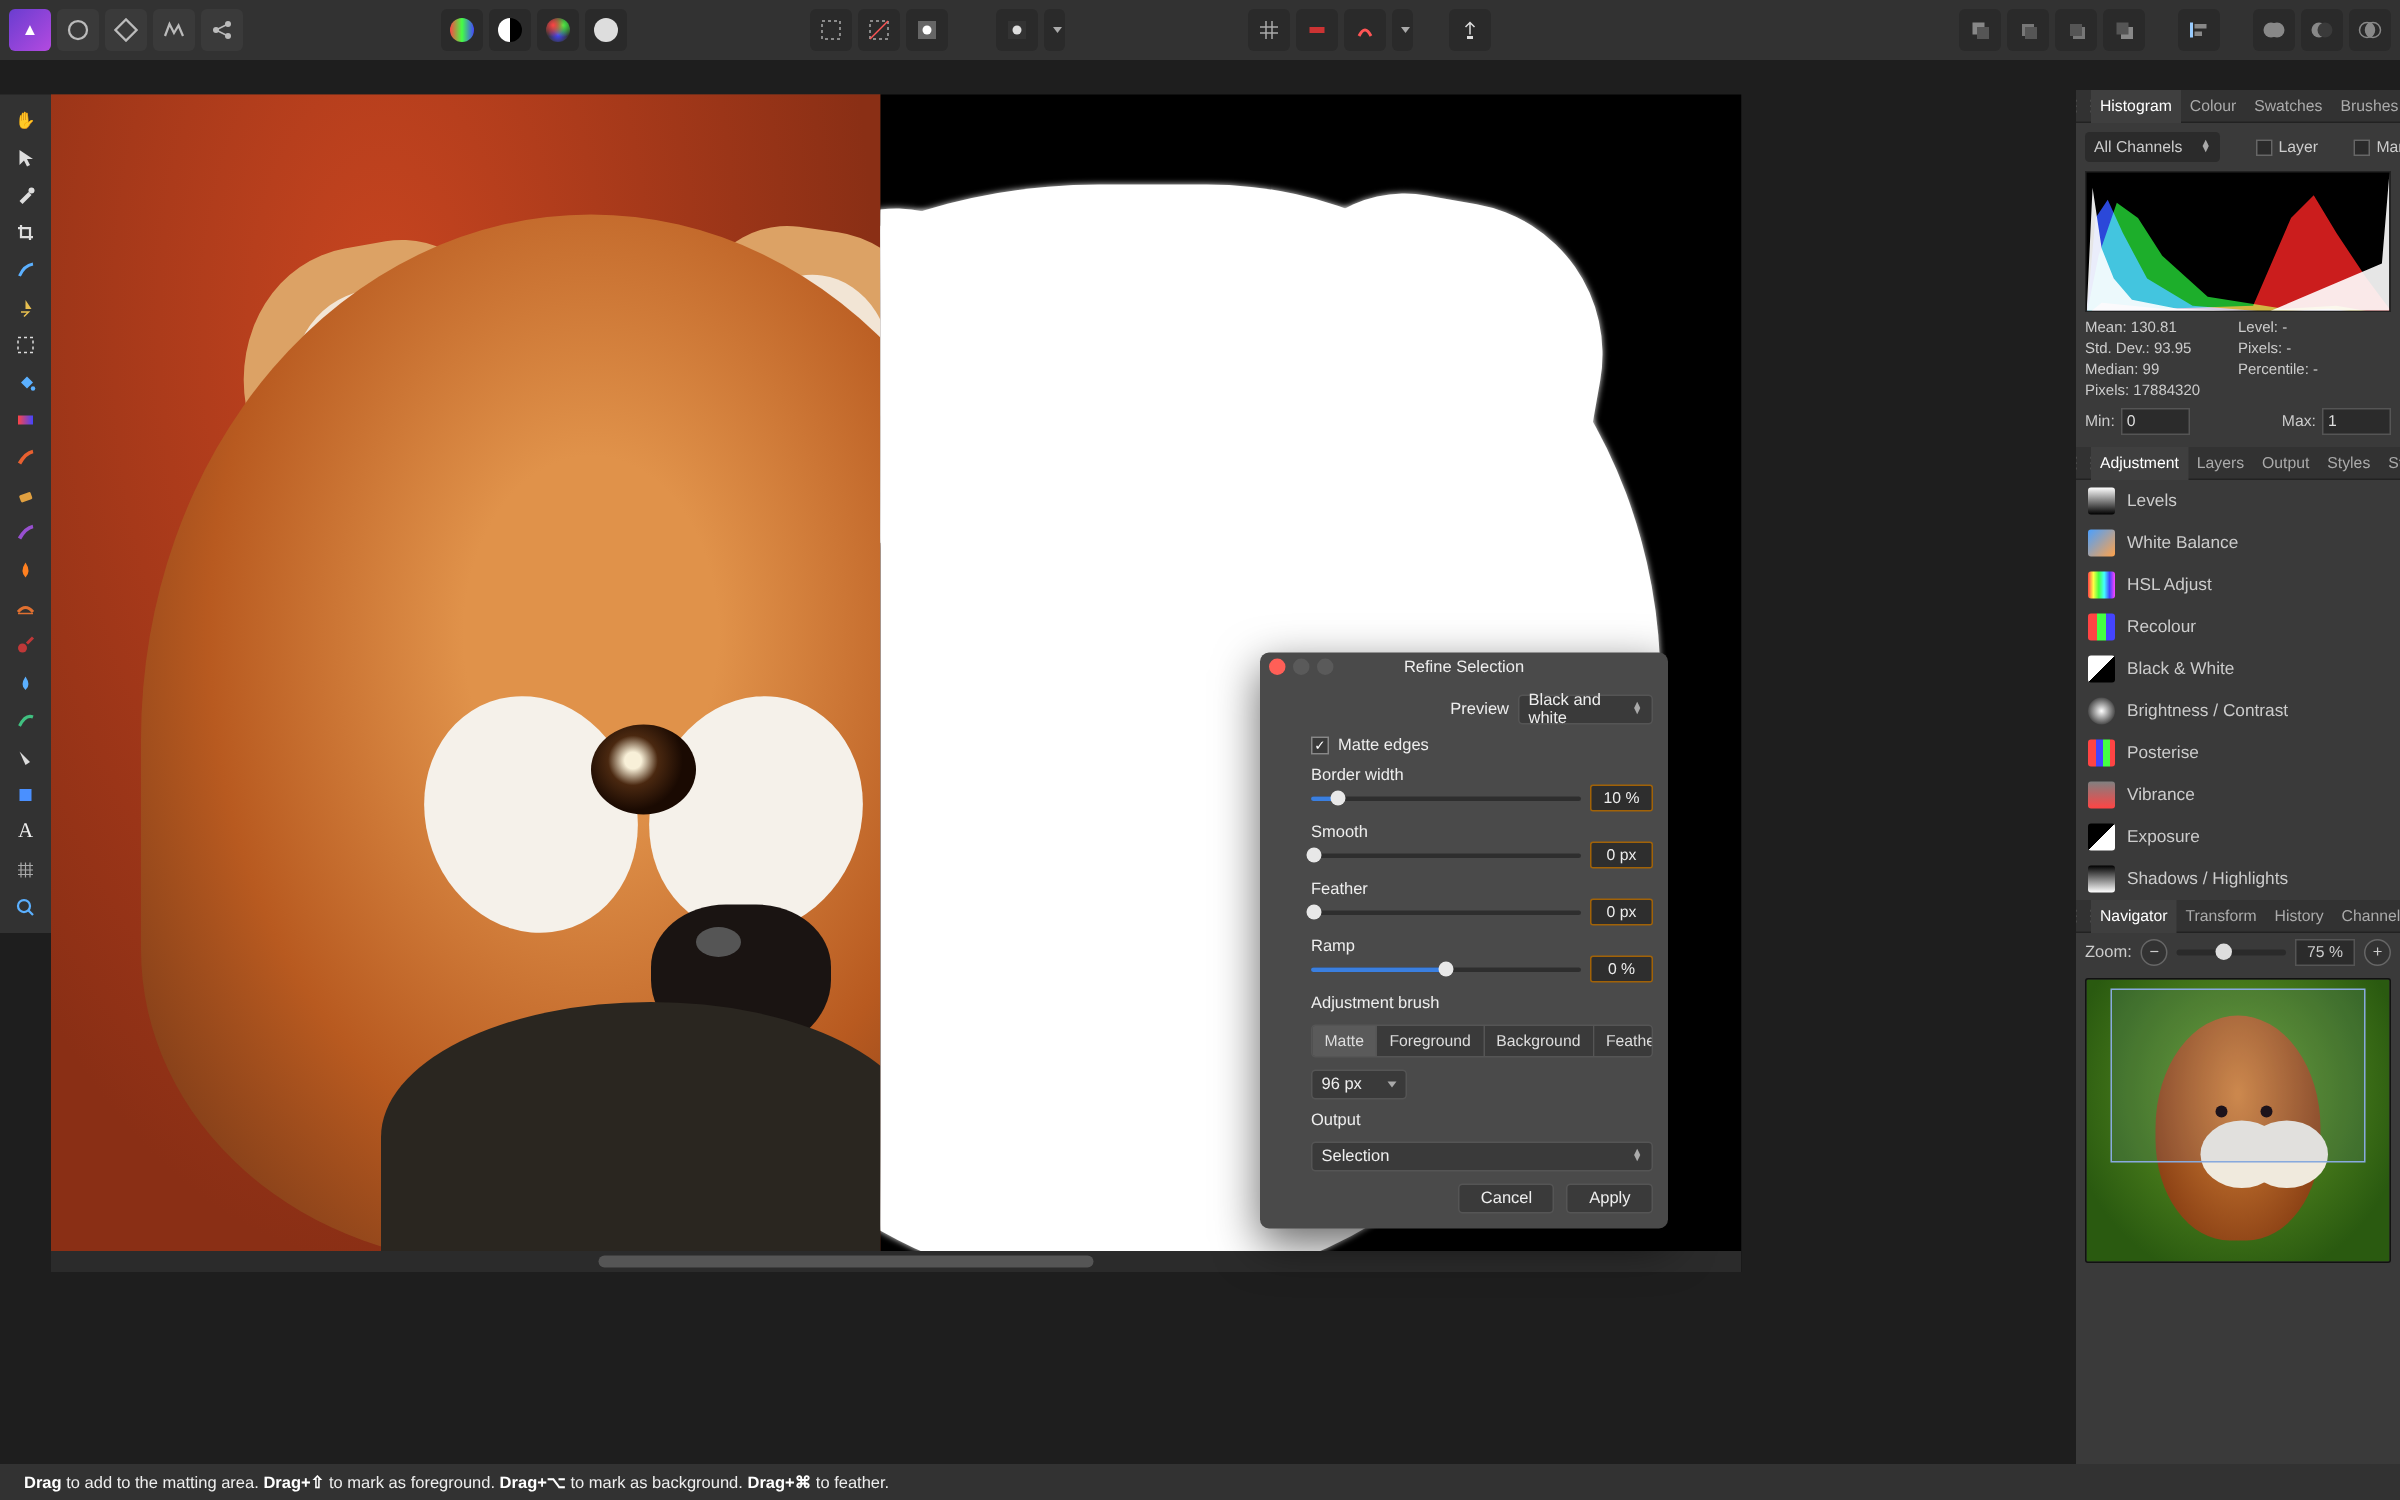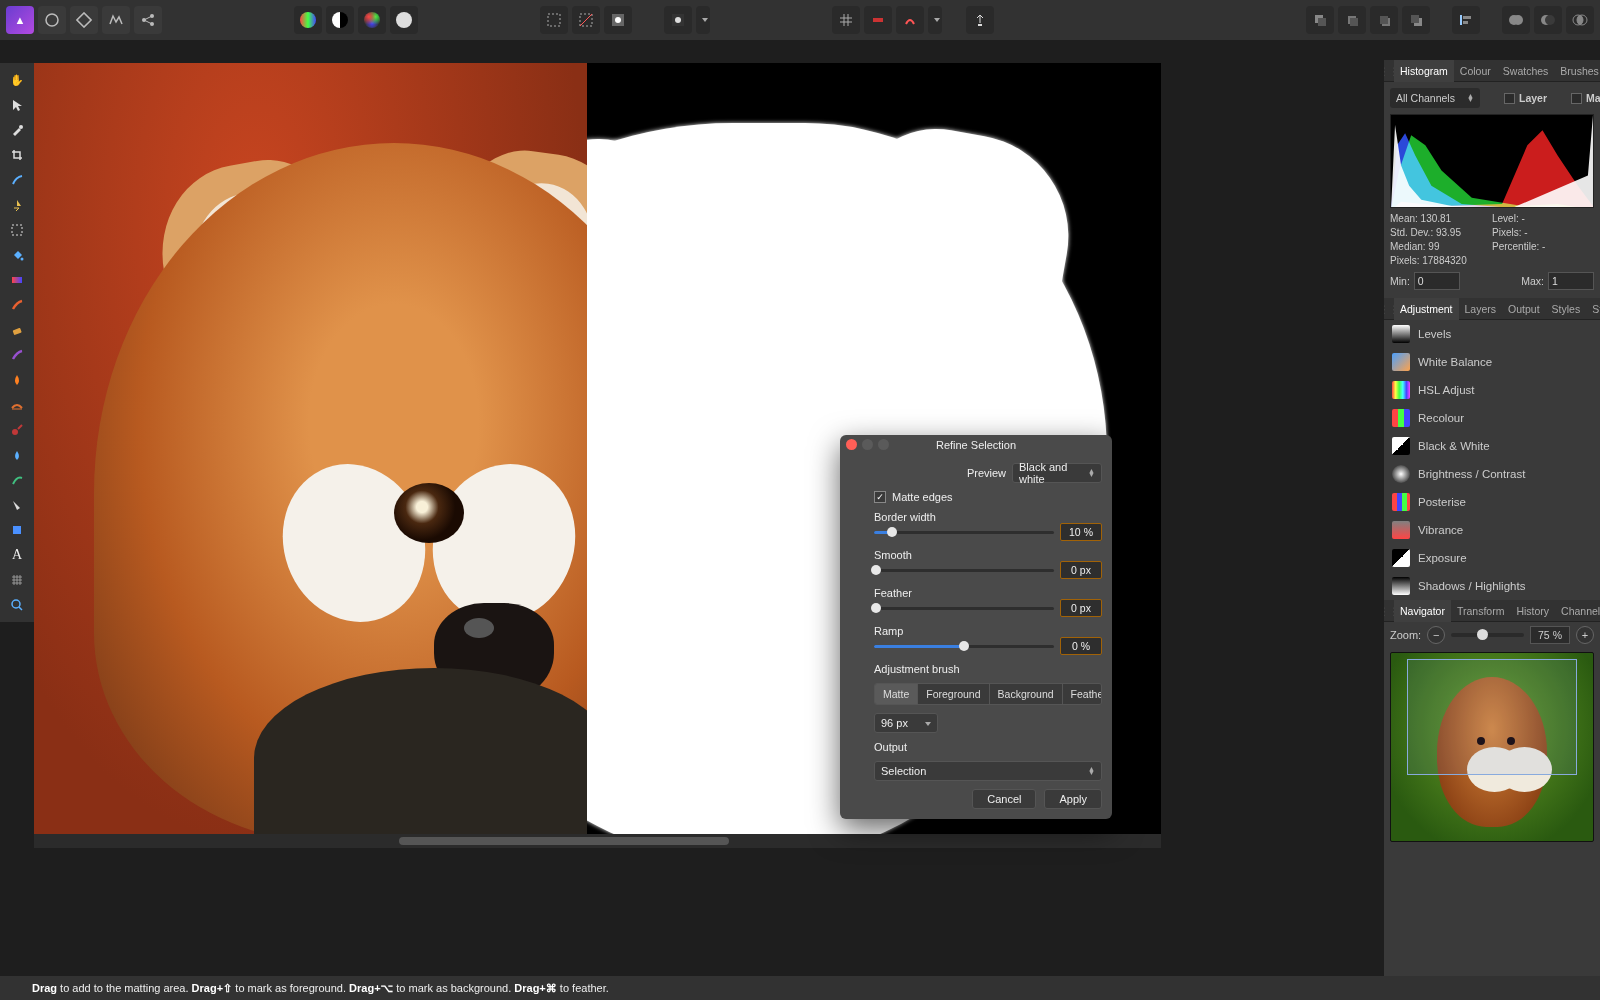--- a/index.html
+++ b/index.html
@@ -45,34 +45,34 @@
 .mask-ear-l { position:absolute; left:-120px; top:80px; width:220px; height:220px; background:#fff; border-radius:60% 50% 80% 50%; transform:rotate(-10deg); }
 .mask-ear-r { position:absolute; left:260px; top:70px; width:220px; height:220px; background:#fff; border-radius:50% 60% 50% 80%; transform:rotate(10deg); }
 .mask-fuzz { position:absolute; inset:0; box-shadow: 0 0 40px 25px #fff inset; border-radius:inherit; filter: blur(2px); }
 .brush-cursor { position:absolute; left:935px; top:390px; width:36px; height:36px; border:1.5px solid #bbb; border-radius:50%; pointer-events:none; }
 
 
 .h-scrollbar { position:absolute; bottom:0; left:0; right:0; height:14px; background:#2b2b2b; }
 .h-thumb { position:absolute; left:365px; top:3px; width:330px; height:8px; background:#555; border-radius:4px; }
 
 
-.status-bar { position:absolute; bottom:0; left:0; right:0; height:24px; background:#323232; display:flex; align-items:center; padding:0 32px; font-size:11px; color:#eee; }
+.status-bar { position:absolute; bottom:0; left:0; right:0; height:24px; background:#323232; display:flex; align-items:center; padding:0 16px; font-size:11px; color:#eee; }
 .status-bar b { color:#fff; }
 
 
 .right-panels { position:absolute; top:60px; right:0; width:216px; bottom:24px; background:#3a3a3a; color:#ccc; overflow:hidden; display:flex; flex-direction:column; }
 .panel-tabs { display:flex; align-items:center; height:22px; font-size:10.5px; background:#323232; border-bottom:1px solid #222; }
 .panel-tabs .ptab { padding:0 6px; height:22px; line-height:22px; cursor:pointer; color:#aaa; }
 .panel-tabs .ptab.active { background:#3f3f3f; color:#fff; }
 .panel-tabs .handle { width:10px; display:flex; justify-content:center; color:#666; }
 
 .histogram-body { padding:6px 6px 8px; background:#3a3a3a; }
 .dropdown { background:#2b2b2b; height:20px; border-radius:3px; display:flex; align-items:center; padding:0 6px; font-size:10.5px; justify-content:space-between; cursor:pointer; }
 .hist-row1 { display:flex; align-items:center; gap:24px; margin-bottom:6px; }
-.chk { display:flex; align-items:center; gap:4px; font-size:10.5px;font-weight:bold; }
+.chk { display:flex; align-items:center; gap:4px; font-size:10.5px; }
 .chkbox { width:11px; height:11px; border:1px solid #666; background:#2b2b2b; display:inline-block; }
 .histogram-canvas { width:100%; height:94px; background:#000; position:relative; overflow:hidden; border:1px solid #222; }
 .hist-layer { position:absolute; inset:0; mix-blend-mode:screen; }
 .hist-stats { font-size:10px; line-height:14px; display:flex; padding:4px 0 2px; }
 .hist-stats .col { flex:1; }
 .minmax { display:flex; align-items:center; gap:4px; font-size:10.5px; }
 .minmax input { width:46px; height:18px; background:#2b2b2b; border:1px solid #555; color:#ddd; font-size:10.5px; padding:0 3px; }
 
 .adjust-body { flex:0 0 auto; background:#3a3a3a; max-height:286px; overflow:auto; }
 .adj-item { display:flex; align-items:center; gap:8px; height:28px; padding:0 8px; cursor:pointer; font-size:11.5px; }

